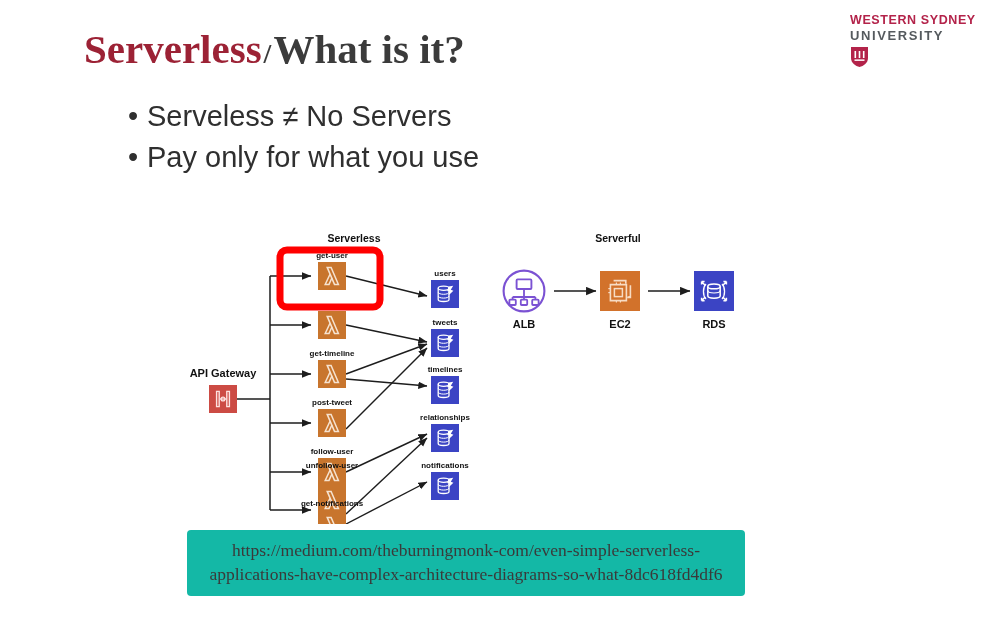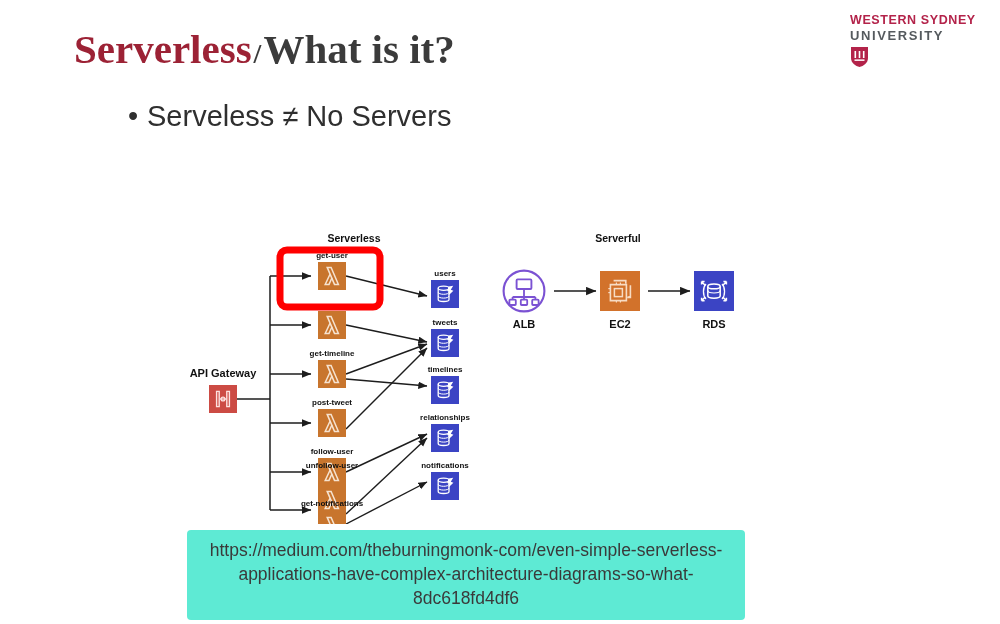--- a/index.html
+++ b/index.html
@@ -47,21 +47,21 @@
   }
   .brand-shield {
     margin: 4px auto 0 auto;
     width: 19px;
     height: 22px;
   }
 
   
   .title {
     position: absolute;
-    left: 74px;
+    left: 84px;
     top: 28px;
     font-family: "Liberation Serif", serif;
     font-weight: bold;
     font-size: 41px;
     line-height: 1.05;
     white-space: nowrap;
   }
   .title-main { color: #9c2235; }
   .title-sep  { color: #3b3b3b; font-size: 28px; padding: 0 2px; }
   .title-sub  { color: #3b3b3b; }
@@ -98,24 +98,24 @@
   .diagram svg { display: block; }
 
   
   .caption {
     position: absolute;
     left: 187px;
     top: 530px;
     width: 558px;
     padding: 8px 10px 10px 10px;
     box-sizing: border-box;
-    background: #5eead4;
+    background: #14b8a6;
     border-radius: 4px;
     text-align: center;
-    font-family: Liberation Sans, sans-serif;
+    font-family: Liberation Serif, serif;
     font-size: 17.5px;
     line-height: 24px;
     color: #3a3a3a;
     word-break: break-word;
   }
 </style>
 </head>
 <body>
 
 <div id="slide">
@@ -131,20 +131,21 @@
       <rect x="4.5" y="13.4" width="10" height="1.5" fill="#ffffff"></rect>
     </svg>
   </div>
 
   <div class="title">
     <span class="title-main">Serverless</span><span class="title-sep">/</span><span class="title-sub">What is it?</span>
   </div>
 
   <div class="bullets">
     <span class="bullet"><span class="bullet-dot">•</span><span>Serveless ≠ No Servers</span></span>
+    <span class="bullet"><span class="bullet-dot">•</span><span>Pay only for what you use</span></span>
   </div>
 
   <div class="diagram">
     <svg width="1000" height="300" viewBox="0 0 1000 300">
       <defs>
         <marker id="ah" markerWidth="7" markerHeight="7" refX="6.2" refY="2.6" orient="auto">
           <path d="M0,0 L6.4,2.6 L0,5.2 z" fill="#1d1d1d"></path>
         </marker>
 
         <symbol id="sym-lambda" viewBox="0 0 28 28">

